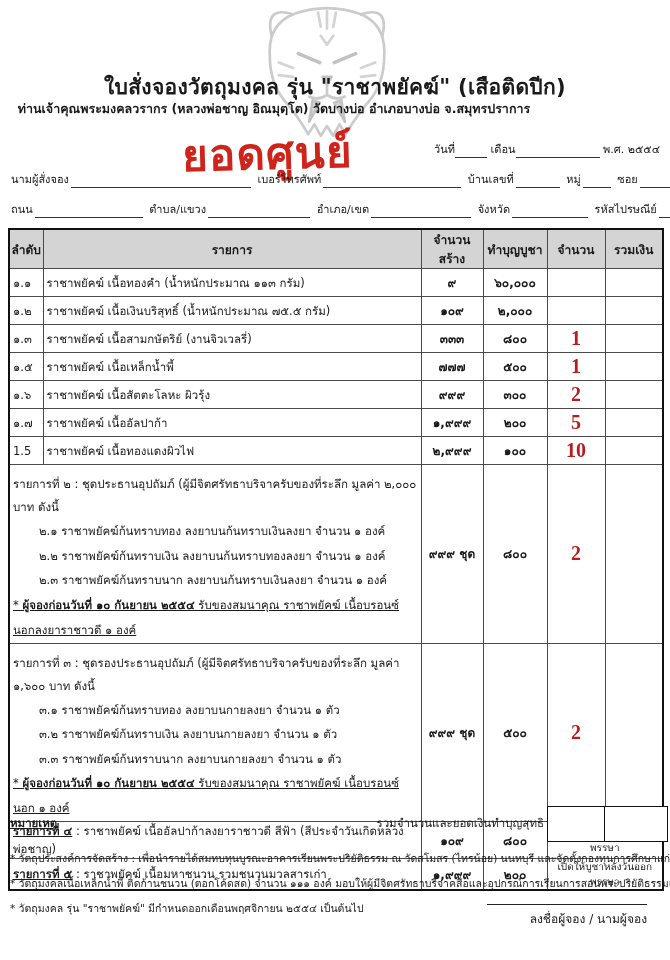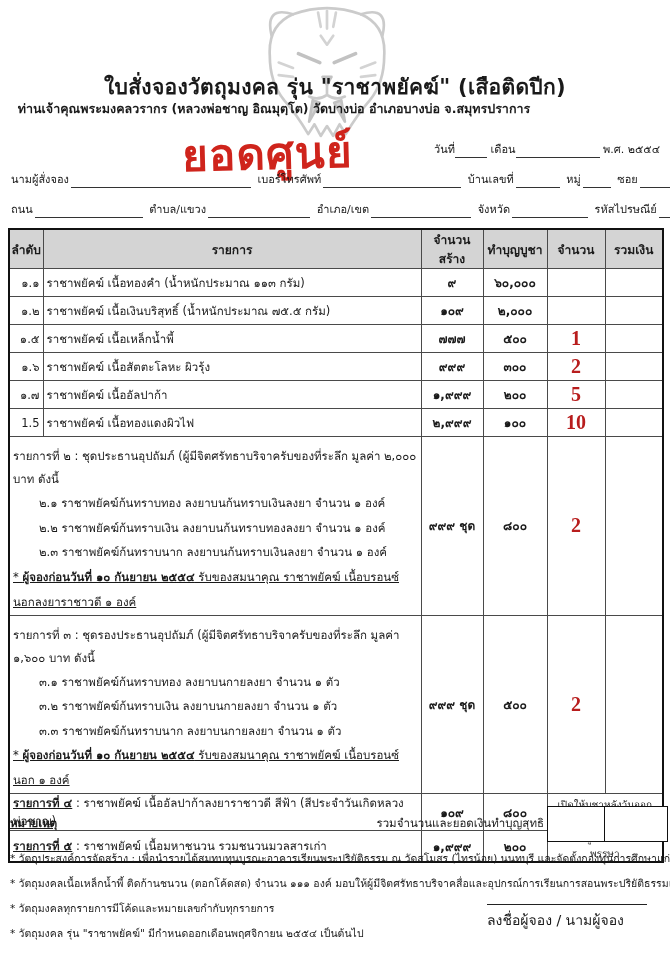--- a/index.html
+++ b/index.html
@@ -22,43 +22,43 @@
          transform:rotate(-1.5deg);letter-spacing:1px;font-family:"DejaVu Sans",sans-serif;}
   
   .form-row{left:8px;width:654px;font-size:11px;white-space:nowrap;}
   .form-row .lbl{padding:0 2px 0 3px;}
   
   table.order{border-collapse:collapse;position:absolute;top:228px;left:8px;width:654px;
               table-layout:fixed;font-size:11.5px;}
   table.order th,table.order td{border:1px solid #4a4a4a;padding:0 3px;overflow:hidden;}
   table.order{border:2px solid #111;}
   table.order th{background:#d4d4d4;font-size:12px;font-weight:bold;height:26px;padding:0 1px;}
-  td.c{text-align:right;}
+  td.c{text-align:left;}
   tr.item td{height:27px;}
   td.num{font-weight:bold;font-size:12px;text-align:center;}
   td.qty{text-align:center;font-family:"Liberation Serif","DejaVu Serif",serif;
          font-weight:bold;color:#b81d1d;font-size:20px;}
   td.setcell{vertical-align:top;padding-top:2px;}
   .set-title{line-height:23px;margin-top:8px;}
   .set-item{line-height:24.5px;padding-left:26px;}
   .set-bullet{line-height:25px;text-decoration:underline;}
   .u{font-weight:bold;text-decoration:underline;}
   td.note{font-size:10px;text-align:center;padding:0 1px;}
   tr.extra td{height:30px;}
   
   .summary{top:806px;left:8px;width:654px;height:38px;font-size:11.5px;}
   .summary .note-label{position:absolute;left:2px;top:8px;font-weight:bold;text-decoration:underline;}
   .summary .total-label{position:absolute;right:118px;top:8px;text-align:center;}
   .sum-box{position:absolute;top:0;height:34px;border:1.5px solid #111;background:#fff;}
   .sum-box.b1{left:539px;width:56px;}
   .sum-box.b2{left:596px;width:62px;}
   
   .notes{top:846px;left:10px;width:650px;font-size:10.5px;line-height:25px;white-space:nowrap;}
-  .sig{top:904px;left:487px;width:160px;border-top:1.5px solid #222;text-align:left;
-       font-size:14px;padding-top:4px;}
+  .sig{top:904px;left:487px;width:160px;border-top:1.5px solid #222;text-align:right;
+       font-size:12px;padding-top:4px;}
 </style>
 </head>
 <body>
 
 <div class="abs tiger">
   <svg viewBox="0 0 200 170" width="190" height="152" xmlns="http://www.w3.org/2000/svg" fill="none" stroke="#c3c3c3" stroke-width="3" stroke-linejoin="round" stroke-linecap="round">
     <path d="M62,16 Q30,6 38,40"></path>
     <path d="M138,16 Q170,6 162,40"></path>
     <path d="M62,16 Q100,2 138,16 Q166,28 164,62 Q164,92 148,112 Q134,128 121,150 L114,139 L107,152 L100,141 L93,152 L86,139 L79,150 Q66,128 52,112 Q36,92 36,62 Q34,28 62,16 Z"></path>
     <path d="M100,12 L100,32 M90,14 L93,30 M110,14 L107,30" stroke="#cccccc"></path>
@@ -130,20 +130,28 @@
     </tr>
     <tr class="item">
       <td class="c">๑.๒</td>
       <td>ราชาพยัคฆ์ เนื้อเงินบริสุทธิ์ (น้ำหนักประมาณ ๗๕.๕ กรัม)</td>
       <td class="num">๑๐๙</td>
       <td class="num">๒,๐๐๐</td>
       <td class="qty"></td>
       <td></td>
     </tr>
     <tr class="item">
+      <td class="c">๑.๓</td>
+      <td>ราชาพยัคฆ์ เนื้อสามกษัตริย์ (งานจิวเวลรี่)</td>
+      <td class="num">๓๓๓</td>
+      <td class="num">๘๐๐</td>
+      <td class="qty">1</td>
+      <td></td>
+    </tr>
+    <tr class="item">
       <td class="c">๑.๕</td>
       <td>ราชาพยัคฆ์ เนื้อเหล็กน้ำพี้</td>
       <td class="num">๗๗๗</td>
       <td class="num">๕๐๐</td>
       <td class="qty">1</td>
       <td></td>
     </tr>
     <tr class="item">
       <td class="c">๑.๖</td>
       <td>ราชาพยัคฆ์ เนื้อสัตตะโลหะ ผิวรุ้ง</td>
@@ -215,17 +223,16 @@
 <div class="abs summary">
   <span class="note-label">หมายเหตุ</span>
   <span class="total-label">รวมจำนวนและยอดเงินทำบุญสุทธิ</span>
   <div class="sum-box b1"></div>
   <div class="sum-box b2"></div>
 </div>
 
 <div class="abs notes">
   <div>* วัตถุประสงค์การจัดสร้าง : เพื่อนำรายได้สมทบทุนบูรณะอาคารเรียนพระปริยัติธรรม ณ วัดสโมสร (ไทรน้อย) นนทบุรี และจัดตั้งกองทุนการศึกษาแก่พระภิกษุสงฆ์</div>
   <div>* วัตถุมงคลเนื้อเหล็กน้ำพี้ ติดก้านชนวน (ตอกโค้ดสด) จำนวน ๑๑๑ องค์ มอบให้ผู้มีจิตศรัทธาบริจาคสื่อและอุปกรณ์การเรียนการสอนพระปริยัติธรรมและผู้ร่วมงาน</div>
-  <div>* วัตถุมงคลทุกรายการมีโค้ดและหมายเลขกำกับทุกรายการ</div>
   <div>* วัตถุมงคล รุ่น "ราชาพยัคฆ์" มีกำหนดออกเดือนพฤศจิกายน ๒๕๕๔ เป็นต้นไป</div>
 </div>
 
 <div class="abs sig">ลงชื่อผู้จอง / นามผู้จอง</div>
 
 </body></html>

